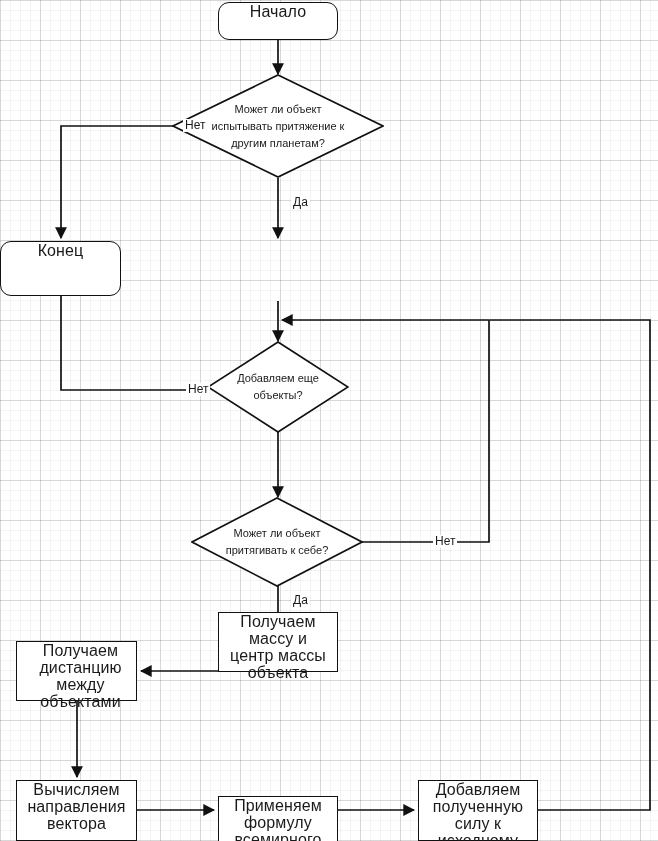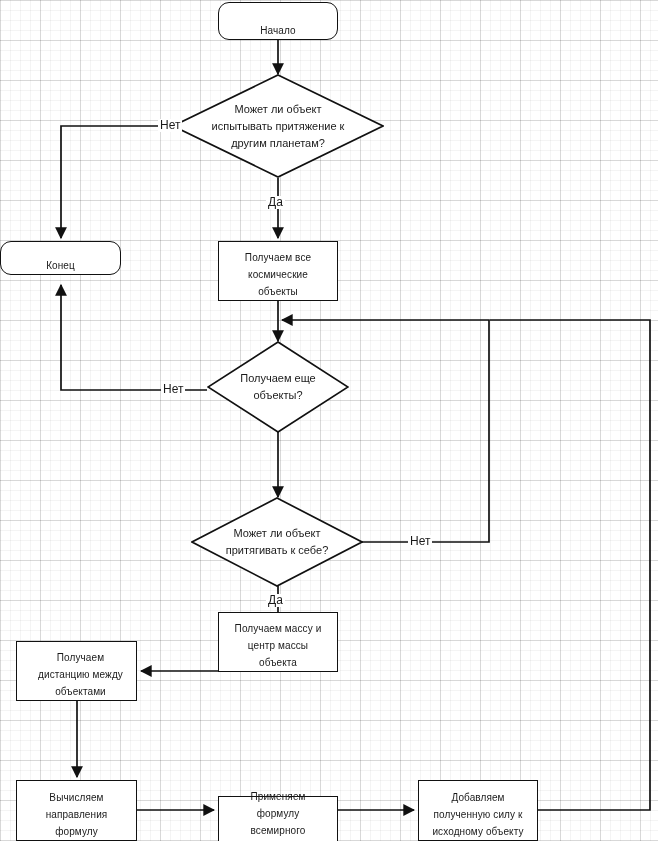--- a/index.html
+++ b/index.html
@@ -27,25 +27,25 @@
     left: 0;
     top: 0;
     width: 658px;
     height: 841px;
     pointer-events: none;
   }
   .node {
     position: absolute;
     box-sizing: border-box;
     display: flex;
-    align-items: flex-end;
+    align-items: flex-start;
     justify-content: center;
     text-align: center;
     color: #1a1a1a;
-    font-size: 10px;
+    font-size: 16px;
     line-height: 17px;
     letter-spacing: 0.1px;
   }
   .node.proc {
     border: 1.6px solid #111111;
     background: #ffffff;
   }
   .node.term {
     border: 1.6px solid #111111;
     background: #ffffff;
@@ -76,20 +76,21 @@
     white-space: pre-line;
   }
   .edge-label {
     position: absolute;
     font-size: 12px;
     color: #1a1a1a;
     background: #ffffff;
     padding: 0 2px;
     line-height: 13px;
     white-space: nowrap;
+    margin-left: 25px;
   }
 </style>
 </head>
 <body>
 
 <div id="canvas">
 
   <svg id="edges" viewBox="0 0 658 841" width="658" height="841" xmlns="http://www.w3.org/2000/svg">
     <defs>
       <marker id="arrow" viewBox="0 0 10 10" refX="9" refY="5" markerWidth="7" markerHeight="7" orient="auto-start-reverse">
@@ -123,44 +124,39 @@
       <path d="M 338 810 L 414 810" marker-end="url(#arrow)"></path>
 
       <path d="M 538 810 L 650 810 L 650 320 L 490 320"></path>
     </g>
   </svg>
 
   <div class="node term" style="left:218px; top:2px; width:120px; height:38px;">
     <span class="node-label">Начало</span>
   </div>
 
-  <div class="node term" style="left:0px; top:241px; width:121px; height:34px;">
+  <div class="node term" style="left:0px; top:241px; width:121px; height:55px;">
     <span class="node-label">Конец</span>
   </div>
 
   <div class="decision" style="left:172px; top:74px; width:212px; height:104px;">
     <svg width="212" height="104" viewBox="0 0 212 104" xmlns="http://www.w3.org/2000/svg">
       <polygon points="106,1 211,52 106,103 1,52" fill="#ffffff" stroke="#111111" stroke-width="1.7"></polygon>
     </svg>
     <span class="node-label">Может ли объект
 испытывать притяжение к
 другим планетам?</span>
   </div>
 
-  <div class="node proc" style="left:218px; top:241px; width:120px; height:60px;">
-    <span class="node-label">Получаем все
-космические
-объекты</span>
-  </div>
 
   <div class="decision" style="left:207px; top:341px; width:142px; height:92px;">
     <svg width="142" height="92" viewBox="0 0 142 92" xmlns="http://www.w3.org/2000/svg">
       <polygon points="71,1 141,46 71,91 1,46" fill="#ffffff" stroke="#111111" stroke-width="1.7"></polygon>
     </svg>
-    <span class="node-label">Получаем еще
+    <span class="node-label">Добавляем еще
 объекты?</span>
   </div>
 
   <div class="decision" style="left:191px; top:497px; width:172px; height:90px;">
     <svg width="172" height="90" viewBox="0 0 172 90" xmlns="http://www.w3.org/2000/svg">
       <polygon points="86,1 171,45 86,89 1,45" fill="#ffffff" stroke="#111111" stroke-width="1.7"></polygon>
     </svg>
     <span class="node-label">Может ли объект
 притягивать к себе?</span>
   </div>
@@ -173,21 +169,21 @@
 
   <div class="node proc" style="left:16px; top:641px; width:121px; height:60px;padding-left:8px;">
     <span class="node-label">Получаем
 дистанцию между
 объектами</span>
   </div>
 
   <div class="node proc" style="left:16px; top:780px; width:121px; height:61px;">
     <span class="node-label">Вычисляем
 направления
-формулу</span>
+вектора</span>
   </div>
 
   <div class="node proc" style="left:218px; top:780px; width:120px; height:61px;margin-top:16px;">
     <span class="node-label">Применяем
 формулу
 всемирного
 тяготения</span>
   </div>
 
   <div class="node proc" style="left:418px; top:780px; width:120px; height:61px;">

